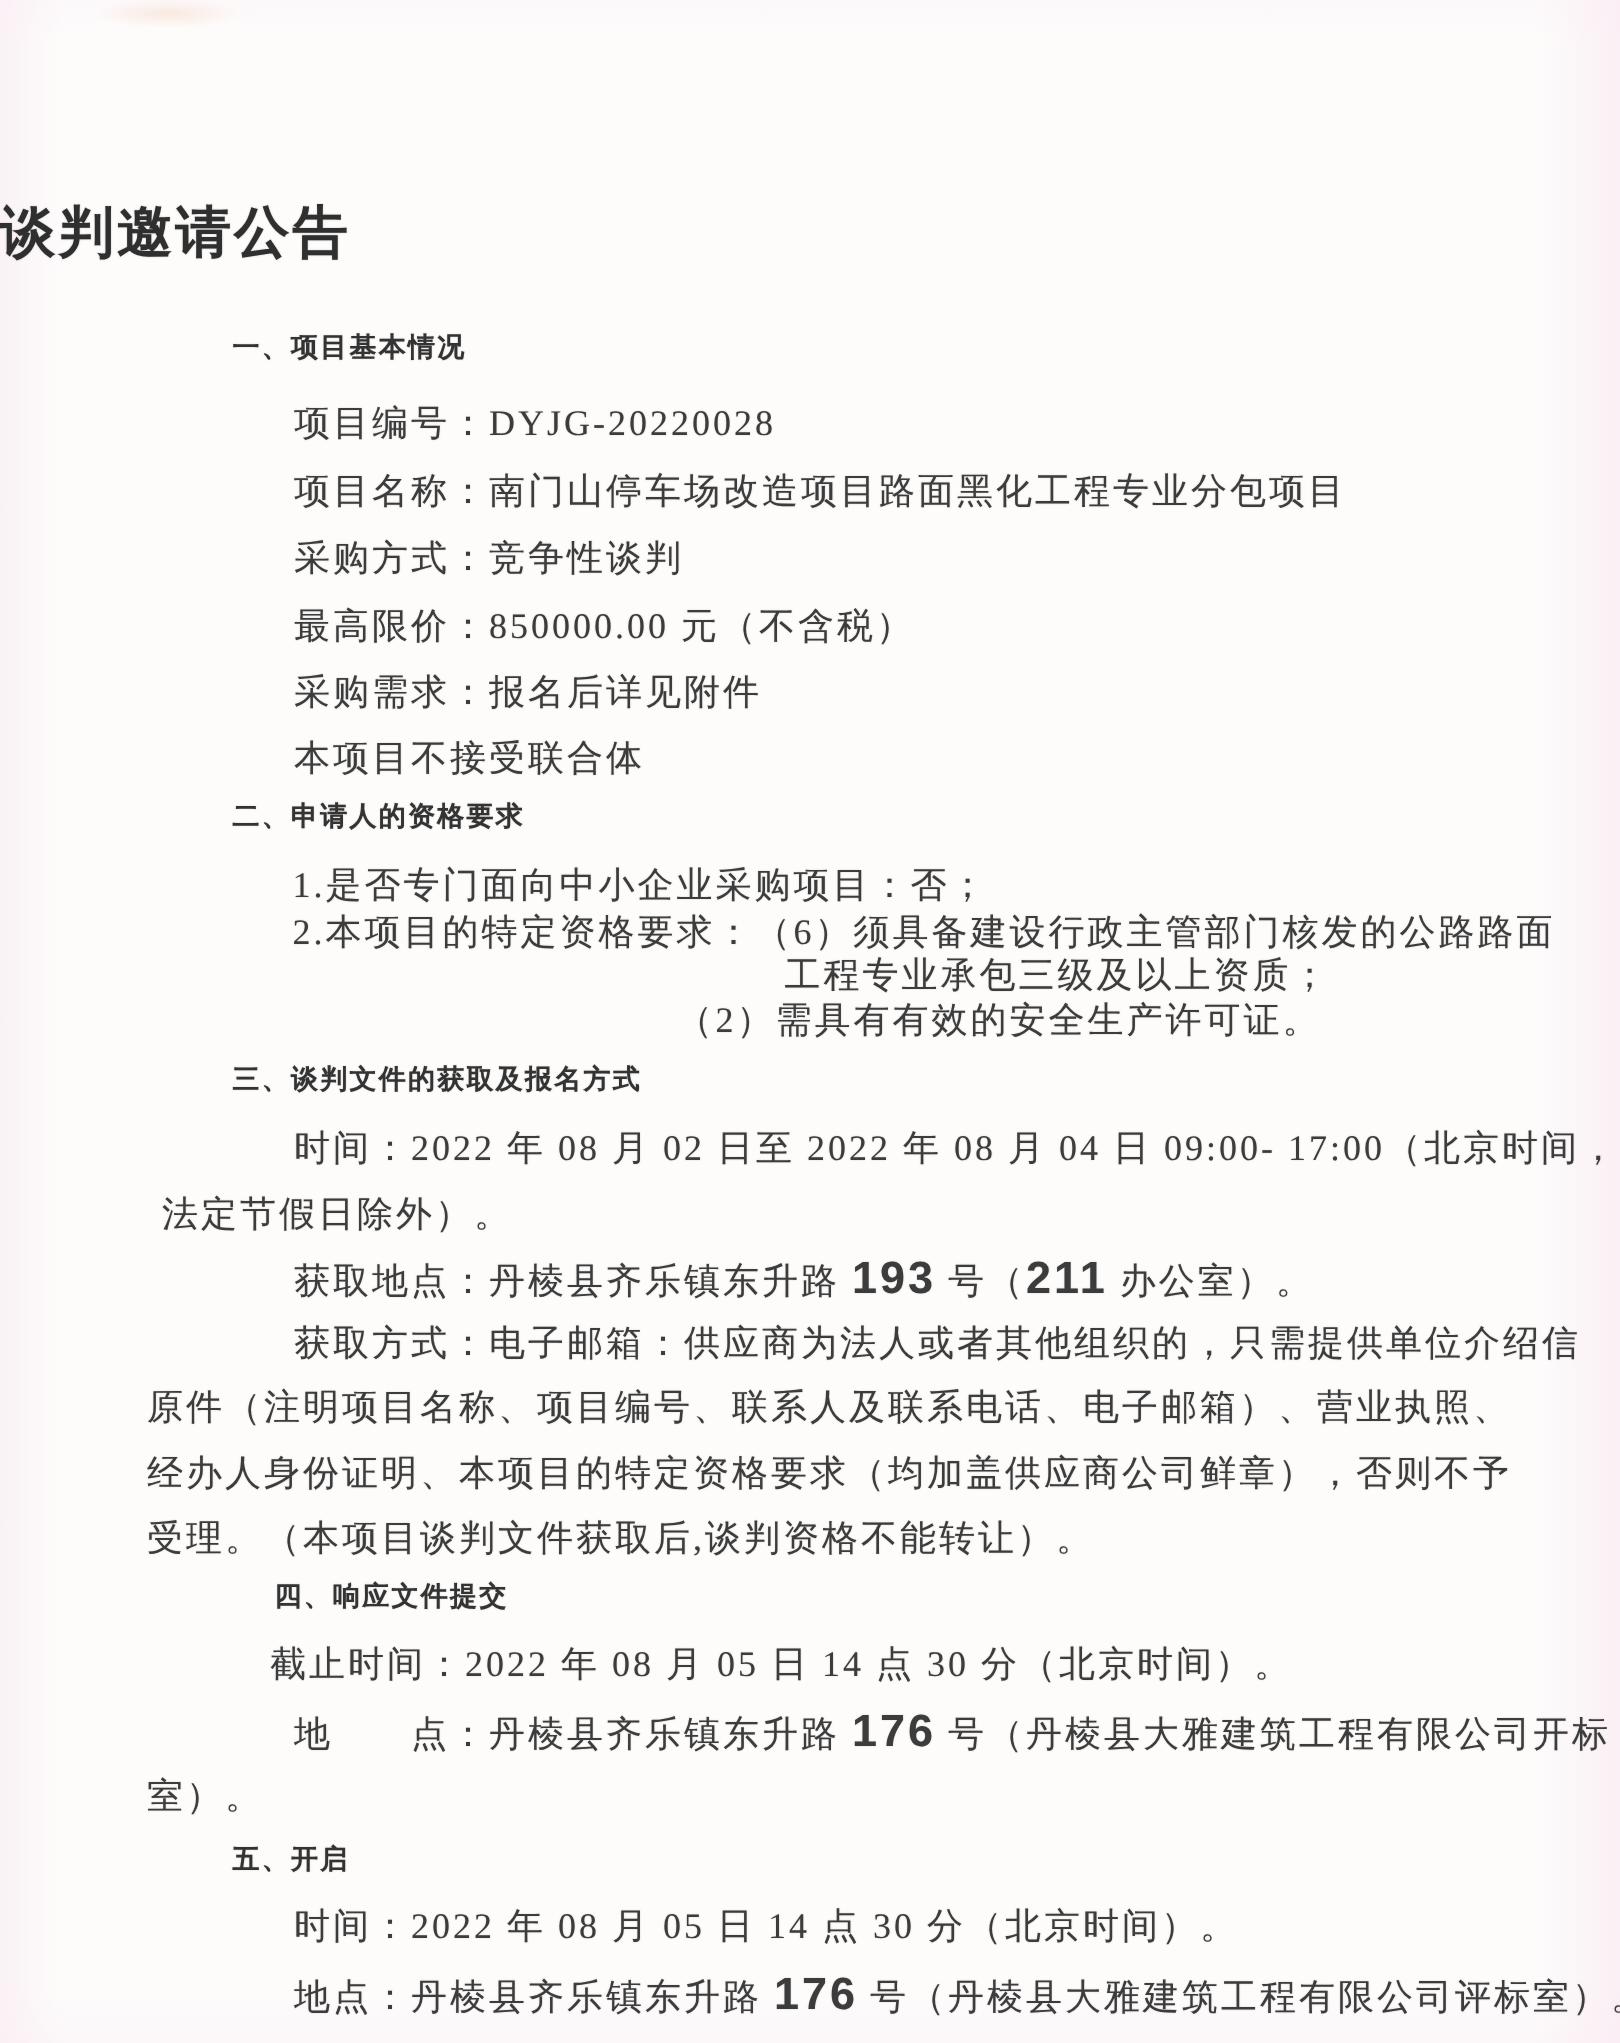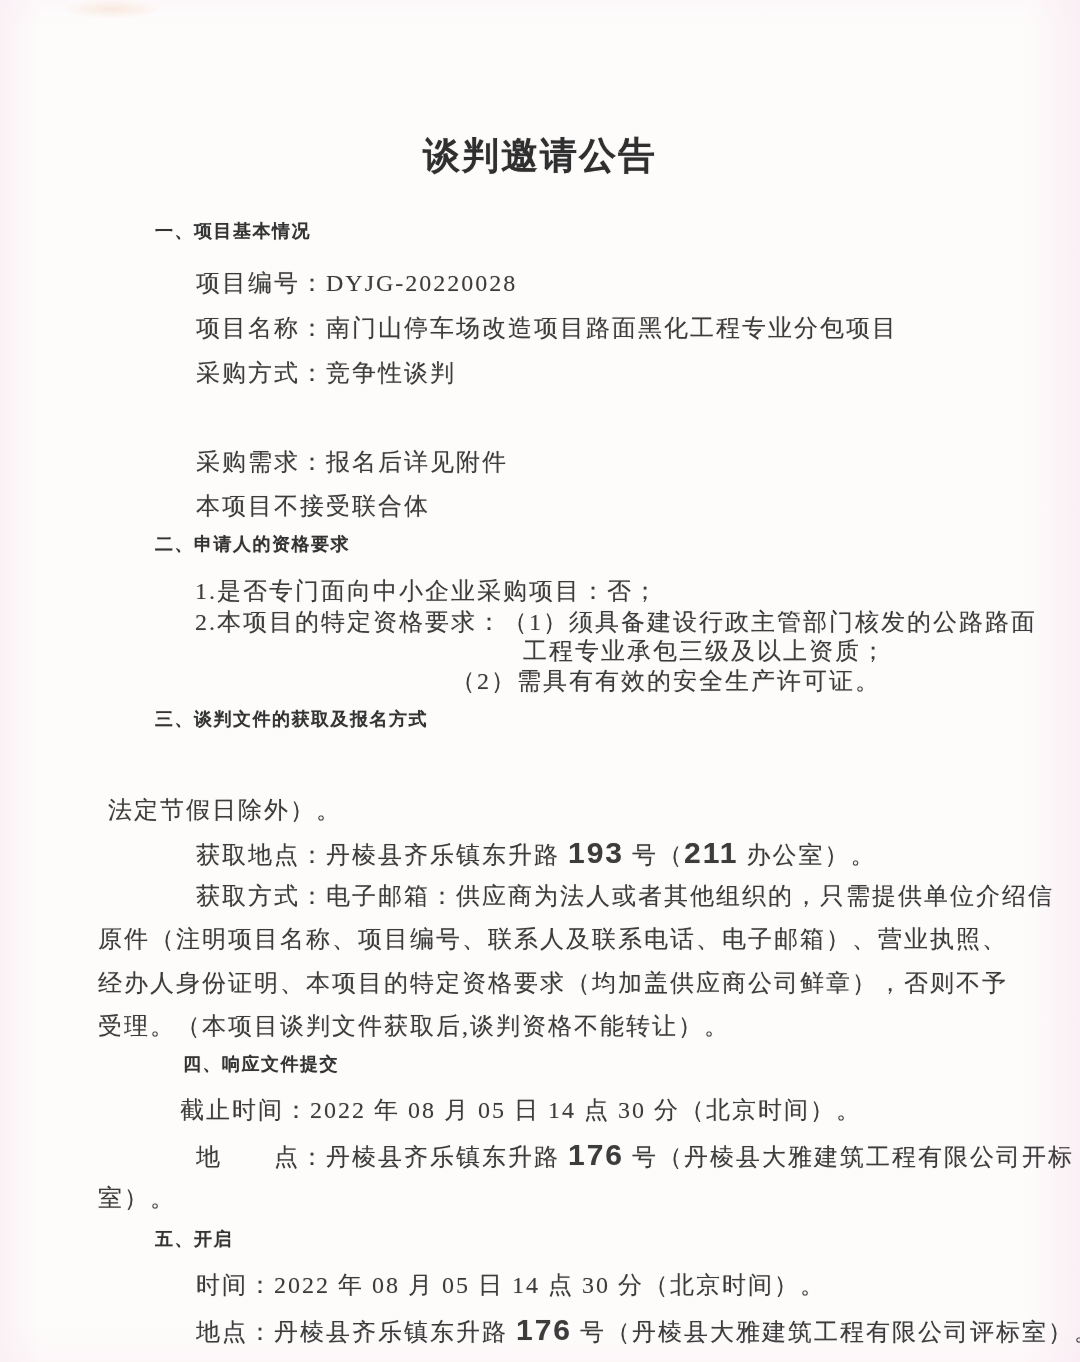--- a/index.html
+++ b/index.html
@@ -22,21 +22,20 @@
     position:absolute;
     white-space:pre;
     font-size:24px;
     line-height:34px;
     letter-spacing:2px;
     text-shadow:0 0 1px rgba(80,80,80,.35);
   }
   .doc-title{
     position:absolute;
     left:0;top:130px;width:100%;
-    text-align:center;
     font-size:37px;
     font-weight:bold;
     letter-spacing:2px;
     line-height:52px;
     color:#2f2f2f;
     text-shadow:0 0 1px rgba(60,60,60,.45);
   }
   .heading{
     font-family:"Liberation Sans","DejaVu Sans",sans-serif;
     font-weight:700;
@@ -51,30 +50,32 @@
 <body>
 
 <div class="page">
 
   <div class="doc-title">谈判邀请公告</div>
 
   <div class="row heading" style="top:214px;left:155px;">一、项目基本情况</div>
   <div class="row" style="top:266px;left:196px;">项目编号：DYJG-20220028</div>
   <div class="row" style="top:311px;left:196px;">项目名称：南门山停车场改造项目路面黑化工程专业分包项目</div>
   <div class="row" style="top:356px;left:196px;">采购方式：竞争性谈判</div>
+  <div class="row" style="top:401px;left:196px;">最高限价：850000.00 元（不含税）</div>
   <div class="row" style="top:445px;left:196px;">采购需求：报名后详见附件</div>
   <div class="row" style="top:489px;left:196px;">本项目不接受联合体</div>
 
   <div class="row heading" style="top:527px;left:155px;">二、申请人的资格要求</div>
   <div class="row tight" style="top:575px;left:195px;">1.是否专门面向中小企业采购项目：否；</div>
-  <div class="row tight" style="top:606px;left:195px;">2.本项目的特定资格要求：（1）须具备建设行政主管部门核发的公路路面</div>
+  <div class="row tight" style="top:606px;left:195px;">2.本项目的特定资格要求：（6）须具备建设行政主管部门核发的公路路面</div>
   <div class="row tight" style="top:635px;left:523px;">工程专业承包三级及以上资质；</div>
   <div class="row tight" style="top:665px;left:451px;">（2）需具有有效的安全生产许可证。</div>
 
   <div class="row heading" style="top:702px;left:155px;">三、谈判文件的获取及报名方式</div>
+  <div class="row" style="top:749px;left:196px;">时间：2022 年 08 月 02 日至 2022 年 08 月 04 日 09:00- 17:00（北京时间，</div>
   <div class="row" style="top:793px;left:98px;margin-left:10px;">法定节假日除外）。</div>
   <div class="row" style="top:836px;left:196px;"><span>获取地点：丹棱县齐乐镇东升路 </span><span class="bd">193</span><span> 号（</span><span class="bd">211</span><span> 办公室）。</span></div>
   <div class="row" style="top:879px;left:196px;">获取方式：电子邮箱：供应商为法人或者其他组织的，只需提供单位介绍信</div>
   <div class="row" style="top:922px;left:98px;">原件（注明项目名称、项目编号、联系人及联系电话、电子邮箱）、营业执照、</div>
   <div class="row" style="top:966px;left:98px;">经办人身份证明、本项目的特定资格要求（均加盖供应商公司鲜章），否则不予</div>
   <div class="row" style="top:1009px;left:98px;">受理。（本项目谈判文件获取后,谈判资格不能转让）。</div>
 
   <div class="row heading" style="top:1047px;left:155px;margin-left:28px;">四、响应文件提交</div>
   <div class="row" style="top:1093px;left:180px;">截止时间：2022 年 08 月 05 日 14 点 30 分（北京时间）。</div>
   <div class="row" style="top:1138px;left:196px;text-align:right;"><span>地　　点：丹棱县齐乐镇东升路 </span><span class="bd">176</span><span> 号（丹棱县大雅建筑工程有限公司开标</span></div>

